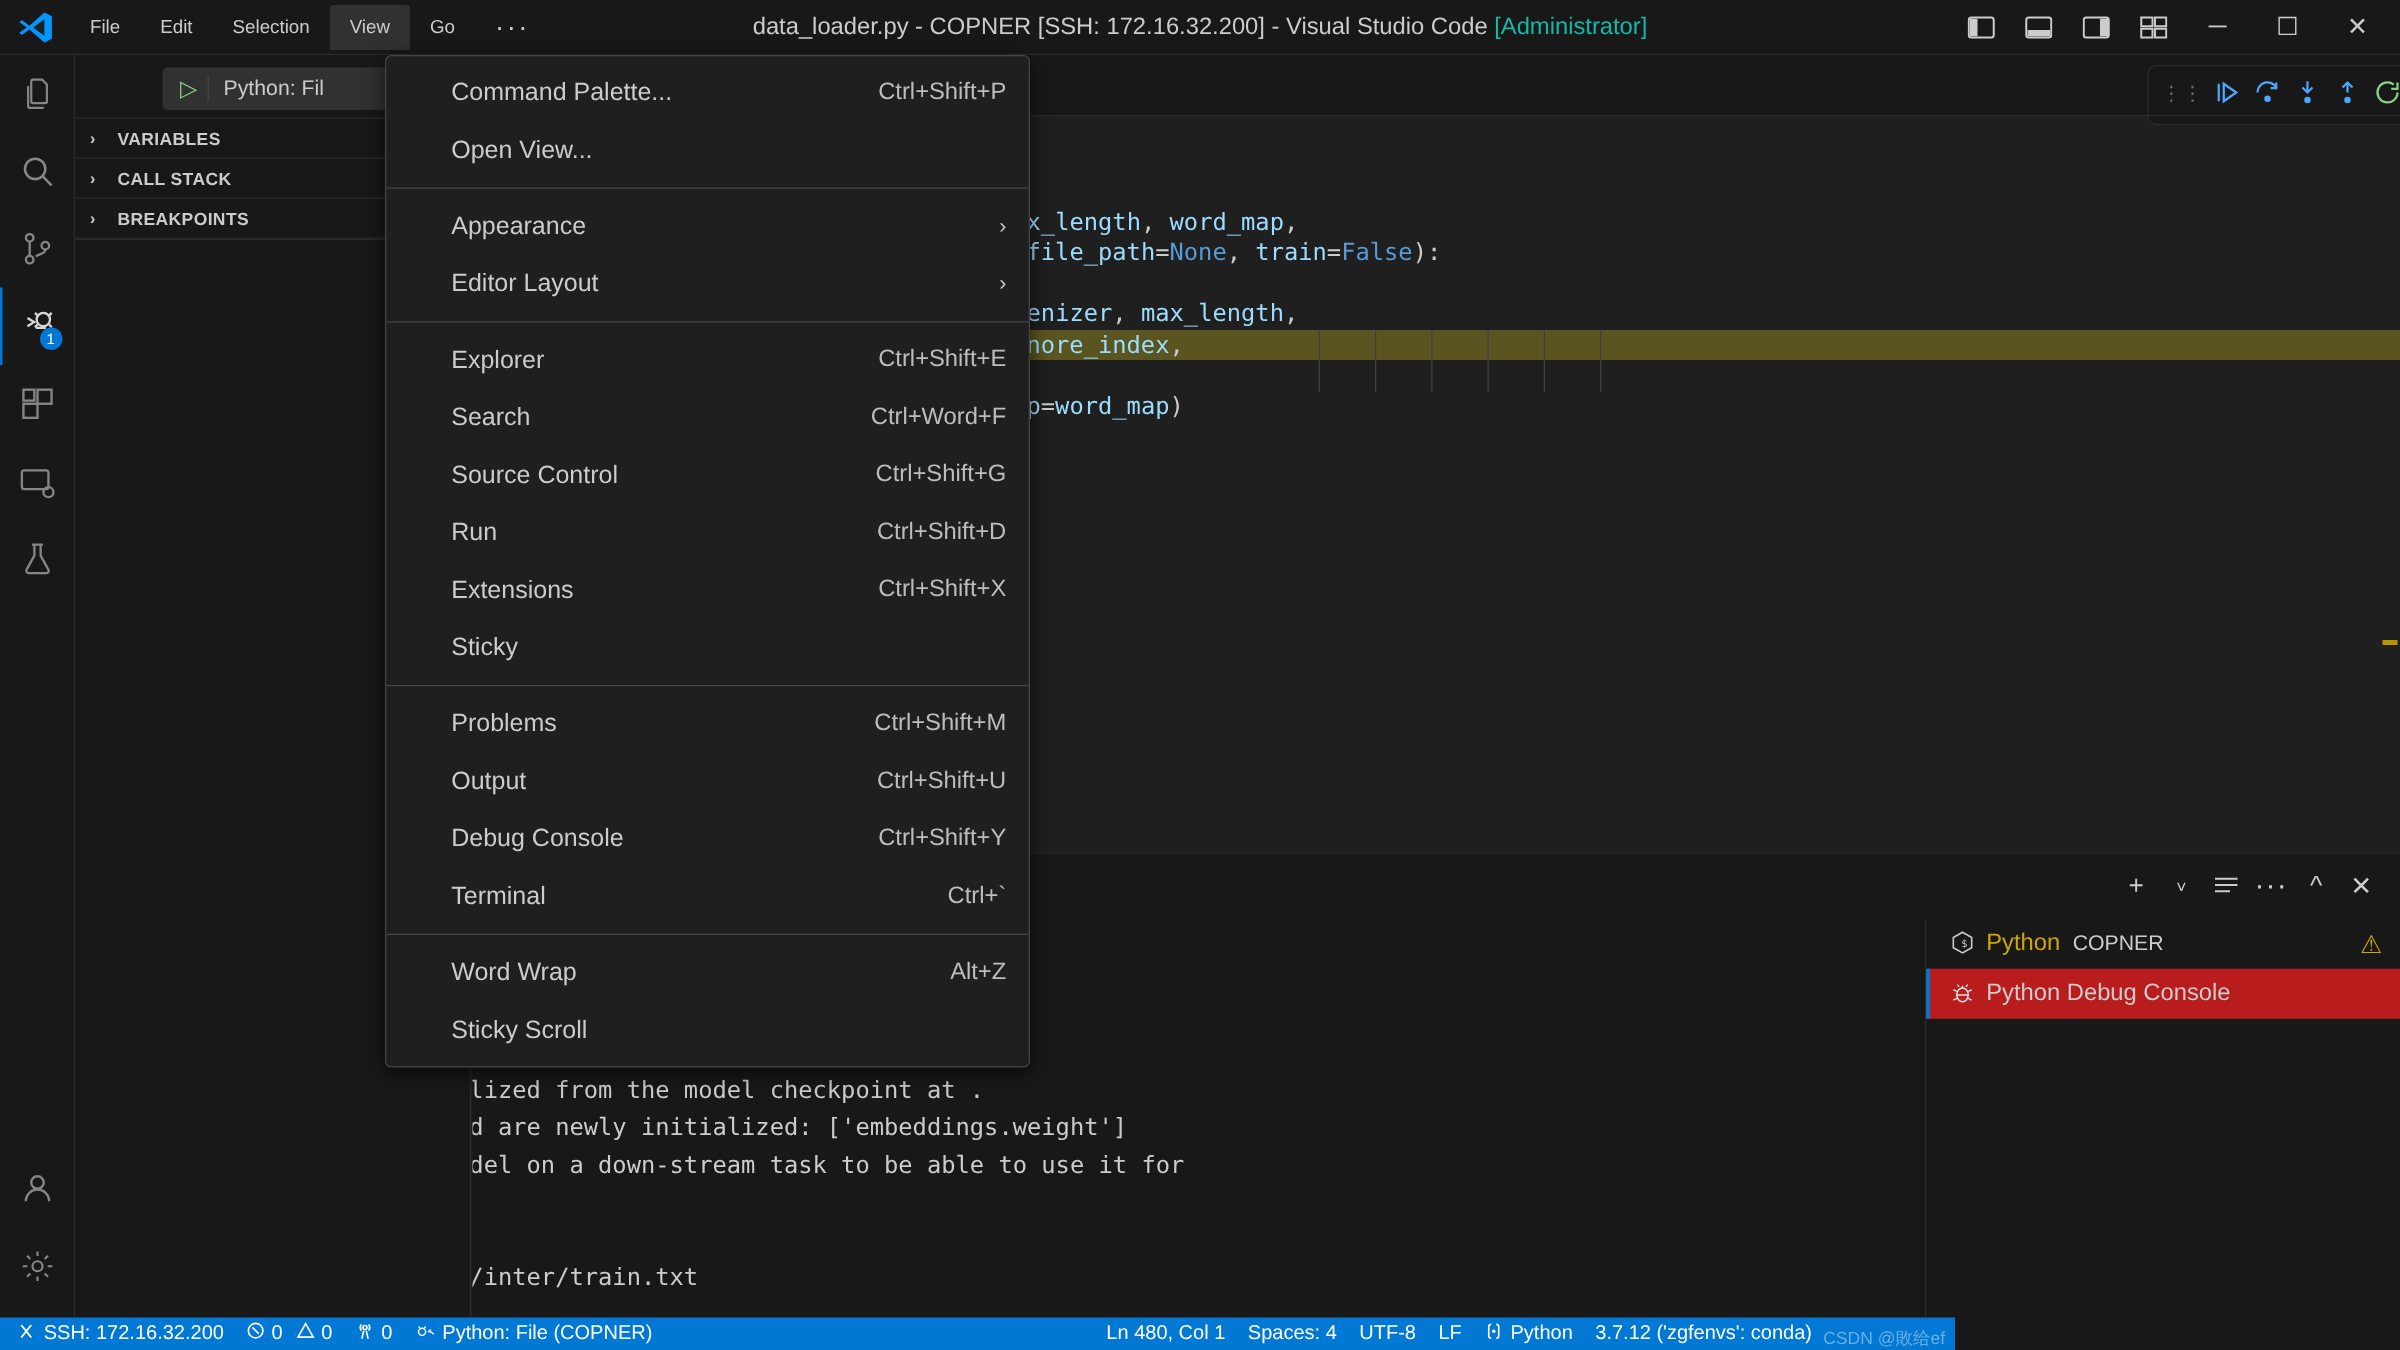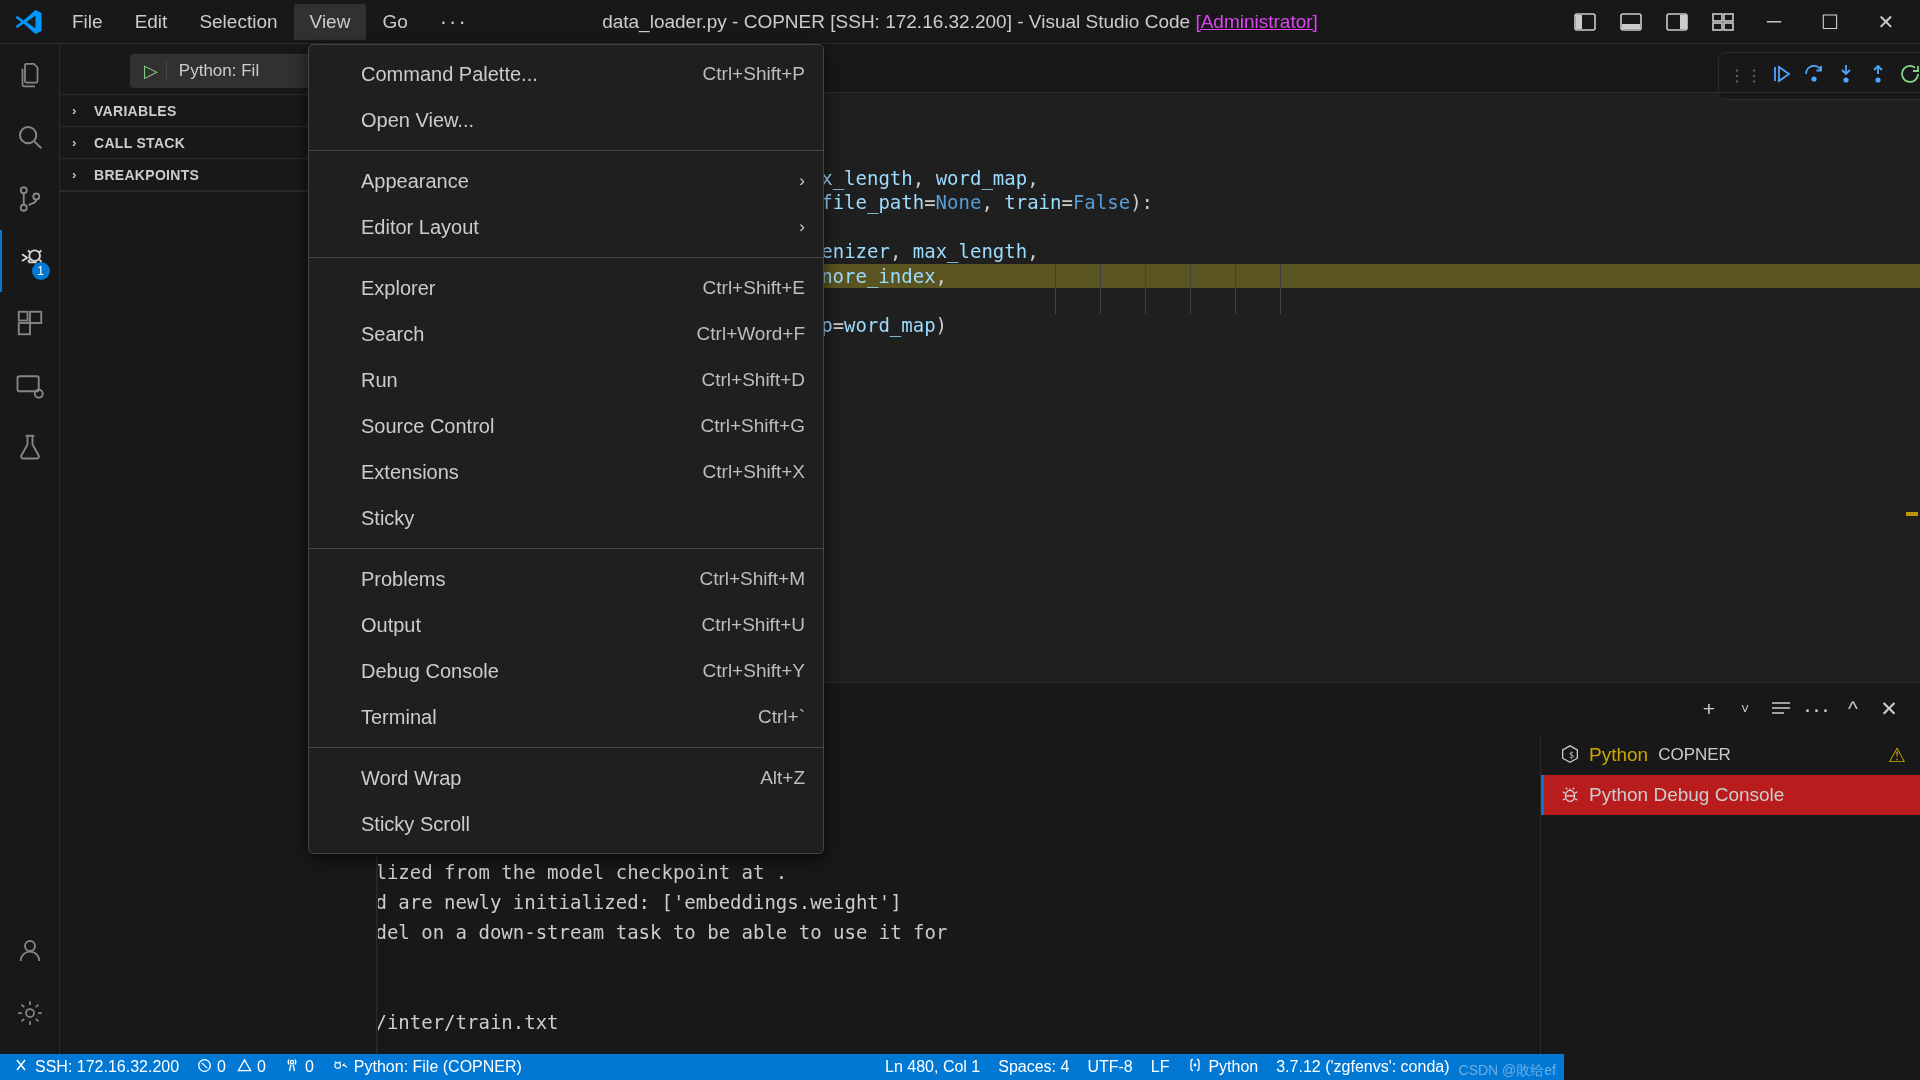--- a/index.html
+++ b/index.html
@@ -14,29 +14,29 @@
 
   
   .titlebar {
     position: absolute; top: 0; left: 0; width: 1920px; height: 44px;
     background: #181818; display: flex; align-items: center;
     border-bottom: 1px solid #2b2b2b;
   }
   .vs-logo { width: 56px; height: 44px; display: flex; align-items: center; justify-content: center; }
   .menu-strip { display: flex; align-items: center; height: 44px; }
   .menu-top-item {
-    font-size: 19px; color: #cccccc; padding: 5px 16px; height: 36px;
+    font-size: 15px; color: #cccccc; padding: 5px 16px; height: 36px;
     display: flex; align-items: center; cursor: default; white-space: nowrap;
   }
   .menu-top-item.active { background: #313131; border-radius: 3px 3px 0 0; }
   .title-center {
     position: absolute; left: 0; width: 1920px; text-align: center;
     font-size: 19px; color: #cccccc; pointer-events: none;
   }
-  .title-center .admin { color: #d946ef; text-decoration: underline; }
+  .title-center .admin { color: #14b8a6; }
   .title-right { margin-left: auto; display: flex; align-items: center; height: 44px; padding-right: 6px; z-index: 5;}
   .tb-btn { width: 46px; height: 44px; display: flex; align-items: center; justify-content: center; }
   .tb-win { width: 56px; height: 44px; display: flex; align-items: center; justify-content: center; font-size: 20px; color: #cccccc; }
 
   
   .activitybar {
     position: absolute; left: 0; top: 44px; width: 60px; height: 1010px;
     background: #181818; display: flex; flex-direction: column; align-items: center;
     border-right: 1px solid #2b2b2b;
   }
@@ -464,26 +464,26 @@
     <div class="mi-sep"></div>
     <div class="mi">
       <span>Explorer</span>
       <span class="kb">Ctrl+Shift+E</span>
     </div>
     <div class="mi">
       <span>Search</span>
       <span class="kb">Ctrl+Word+F</span>
     </div>
     <div class="mi">
+      <span>Source Control</span>
+      <span class="kb">Ctrl+Shift+G</span>
+    </div>
+    <div class="mi">
       <span>Run</span>
       <span class="kb">Ctrl+Shift+D</span>
-    </div>
-    <div class="mi">
-      <span>Source Control</span>
-      <span class="kb">Ctrl+Shift+G</span>
     </div>
     <div class="mi">
       <span>Extensions</span>
       <span class="kb">Ctrl+Shift+X</span>
     </div>
     <div class="mi">
       <span>Sticky</span>
     </div>
     <div class="mi-sep"></div>
     <div class="mi">

